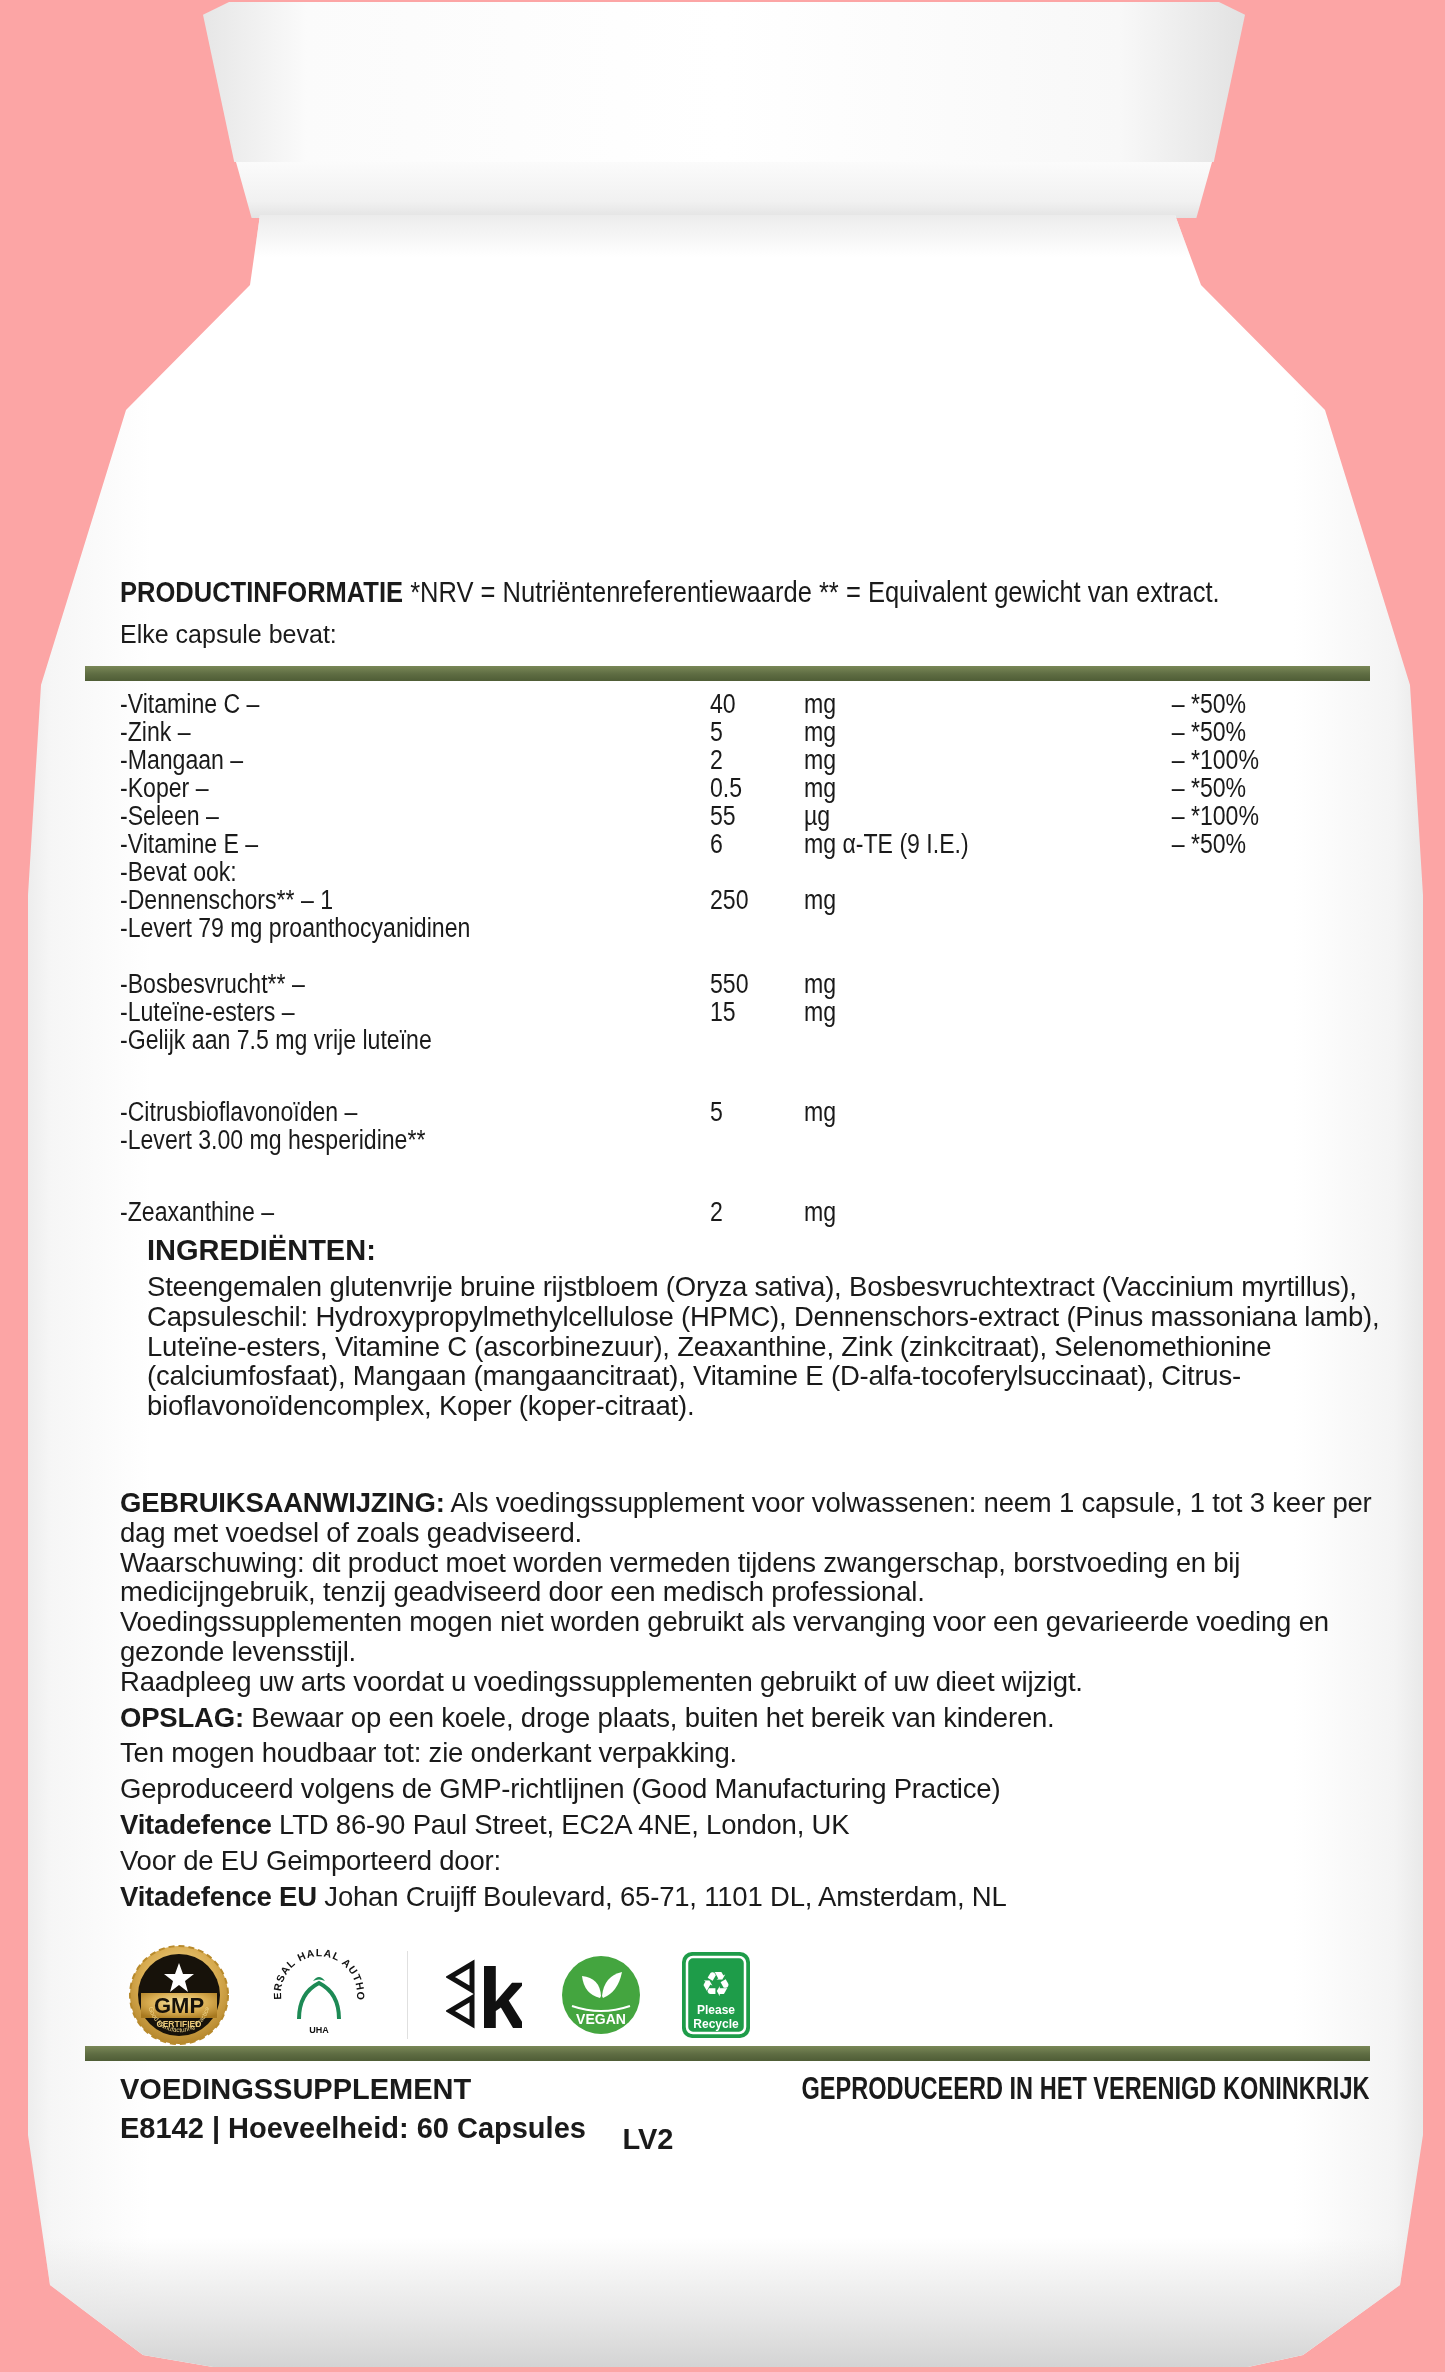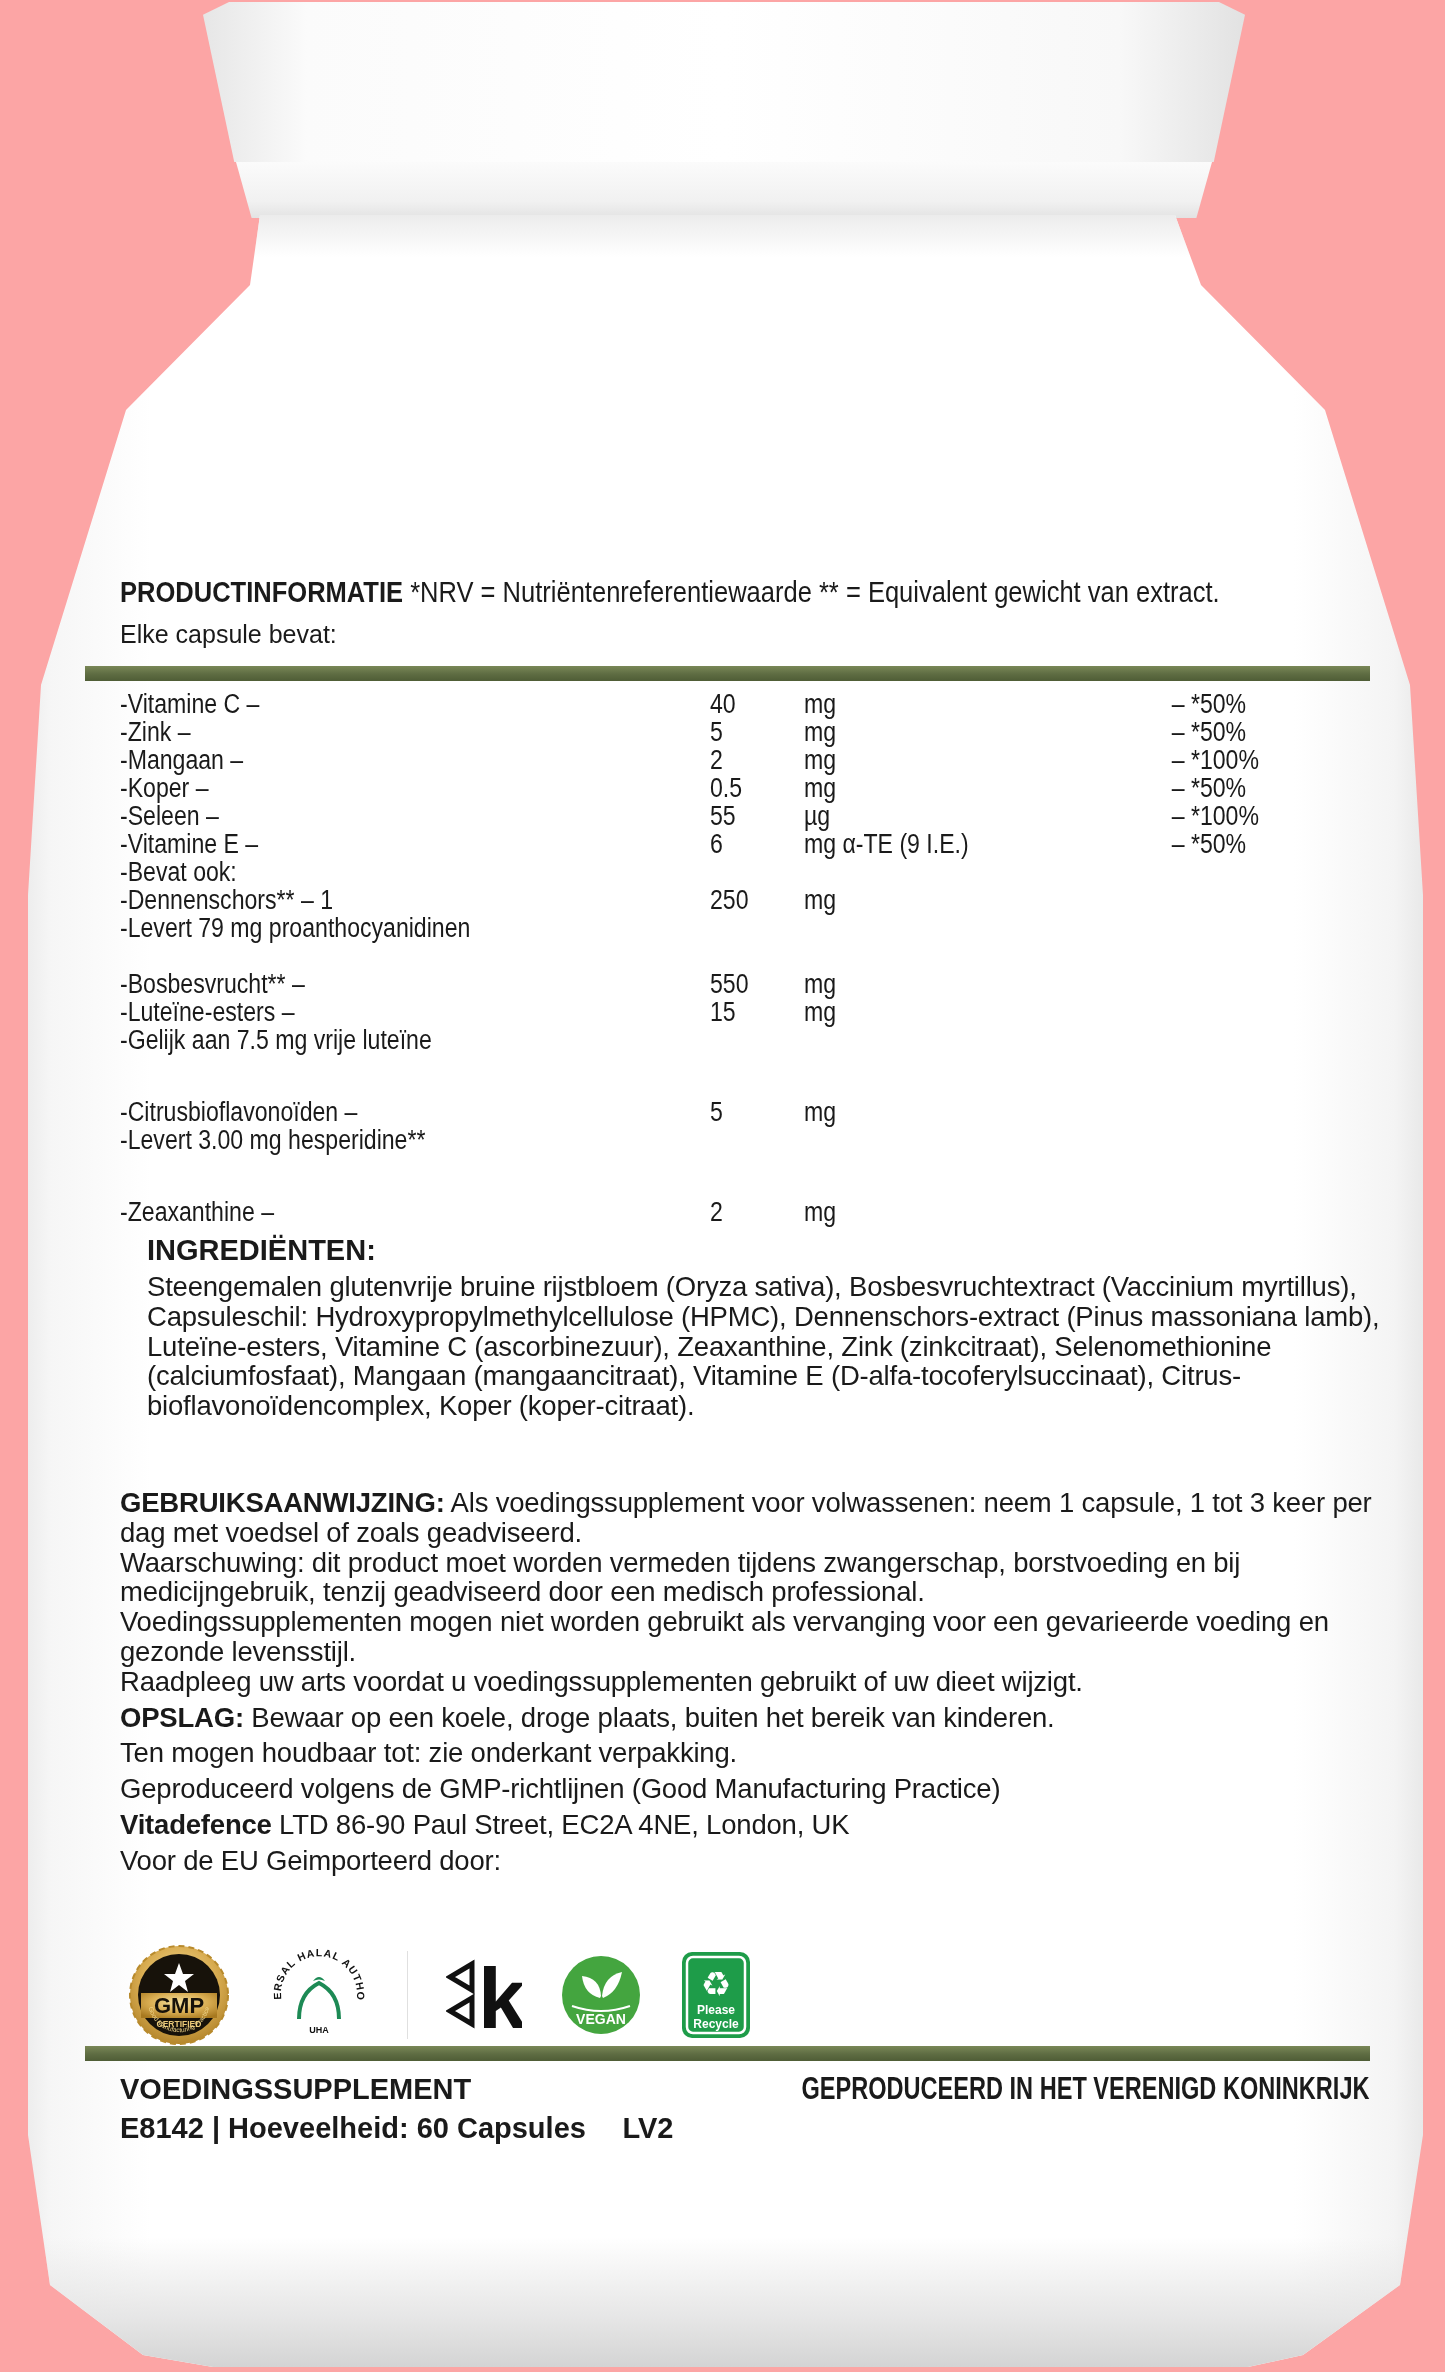--- a/index.html
+++ b/index.html
@@ -53,21 +53,21 @@
   #badges{position:absolute;left:42px;top:1944px;height:102px;display:flex;align-items:center;gap:38px;}
   .badge{display:block;}
   .badge-divider{width:1px;height:88px;background:#e0e0e0;}
 
   #footer{position:absolute;left:35px;top:2072px;width:1250px;}
   .f-left{position:absolute;left:0;top:0;font-weight:bold;}
   .f-left .l1{font-size:29px;line-height:34px;}
   .f-left .l2{font-size:29px;line-height:34px;margin-top:5px;}
   .f-right{position:absolute;right:0;top:0;font-weight:bold;}
   .f-right .r1{font-size:31px;line-height:34px;transform:scaleX(0.76);transform-origin:100% 50%;white-space:nowrap;}
-  .f-right .r2{font-size:29px;line-height:34px;margin-top:5px;}
+  .f-right .r2{font-size:29px;line-height:34px;margin-top:16px;}
 </style>
 </head>
 <body>
 
 <div id="canvas">
 
   <div class="cap-top"></div>
   <div class="cap-lip"></div>
   <div class="bottle-body">
     <div class="neck-shadow"></div>
@@ -192,20 +192,21 @@
     <div id="usage">
         <p><b>GEBRUIKSAANWIJZING:</b> Als voedingssupplement voor volwassenen: neem 1 capsule, 1 tot 3 keer per dag met voedsel of zoals geadviseerd.</p>
         <p>Waarschuwing: dit product moet worden vermeden tijdens zwangerschap, borstvoeding en bij medicijngebruik, tenzij geadviseerd door een medisch professional.</p>
         <p>Voedingssupplementen mogen niet worden gebruikt als vervanging voor een gevarieerde voeding en gezonde levensstijl.</p>
         <p>Raadpleeg uw arts voordat u voedingssupplementen gebruikt of uw dieet wijzigt.</p>
         <p class="sp"><b>OPSLAG:</b> Bewaar op een koele, droge plaats, buiten het bereik van kinderen.</p>
         <p class="sp">Ten mogen houdbaar tot: zie onderkant verpakking.</p>
         <p class="sp">Geproduceerd volgens de GMP-richtlijnen (Good Manufacturing Practice)</p>
         <p class="sp"><b>Vitadefence</b> LTD 86-90 Paul Street,  EC2A 4NE, London, UK</p>
         <p class="sp">Voor de EU Geimporteerd  door:</p>
+        <p class="sp"><b>Vitadefence EU</b> Johan Cruijff Boulevard, 65-71, 1101 DL, Amsterdam, NL</p>
       </div>
 
     <div id="badges">
 
       <svg class="badge" width="104" height="104" viewBox="0 0 104 104">
         <defs>
           <radialGradient id="goldG" cx="50%" cy="38%" r="70%">
             <stop offset="0%" stop-color="#f6e2a0"></stop>
               <stop offset="55%" stop-color="#d9ad52"></stop>
               <stop offset="100%" stop-color="#a8791f"></stop>

